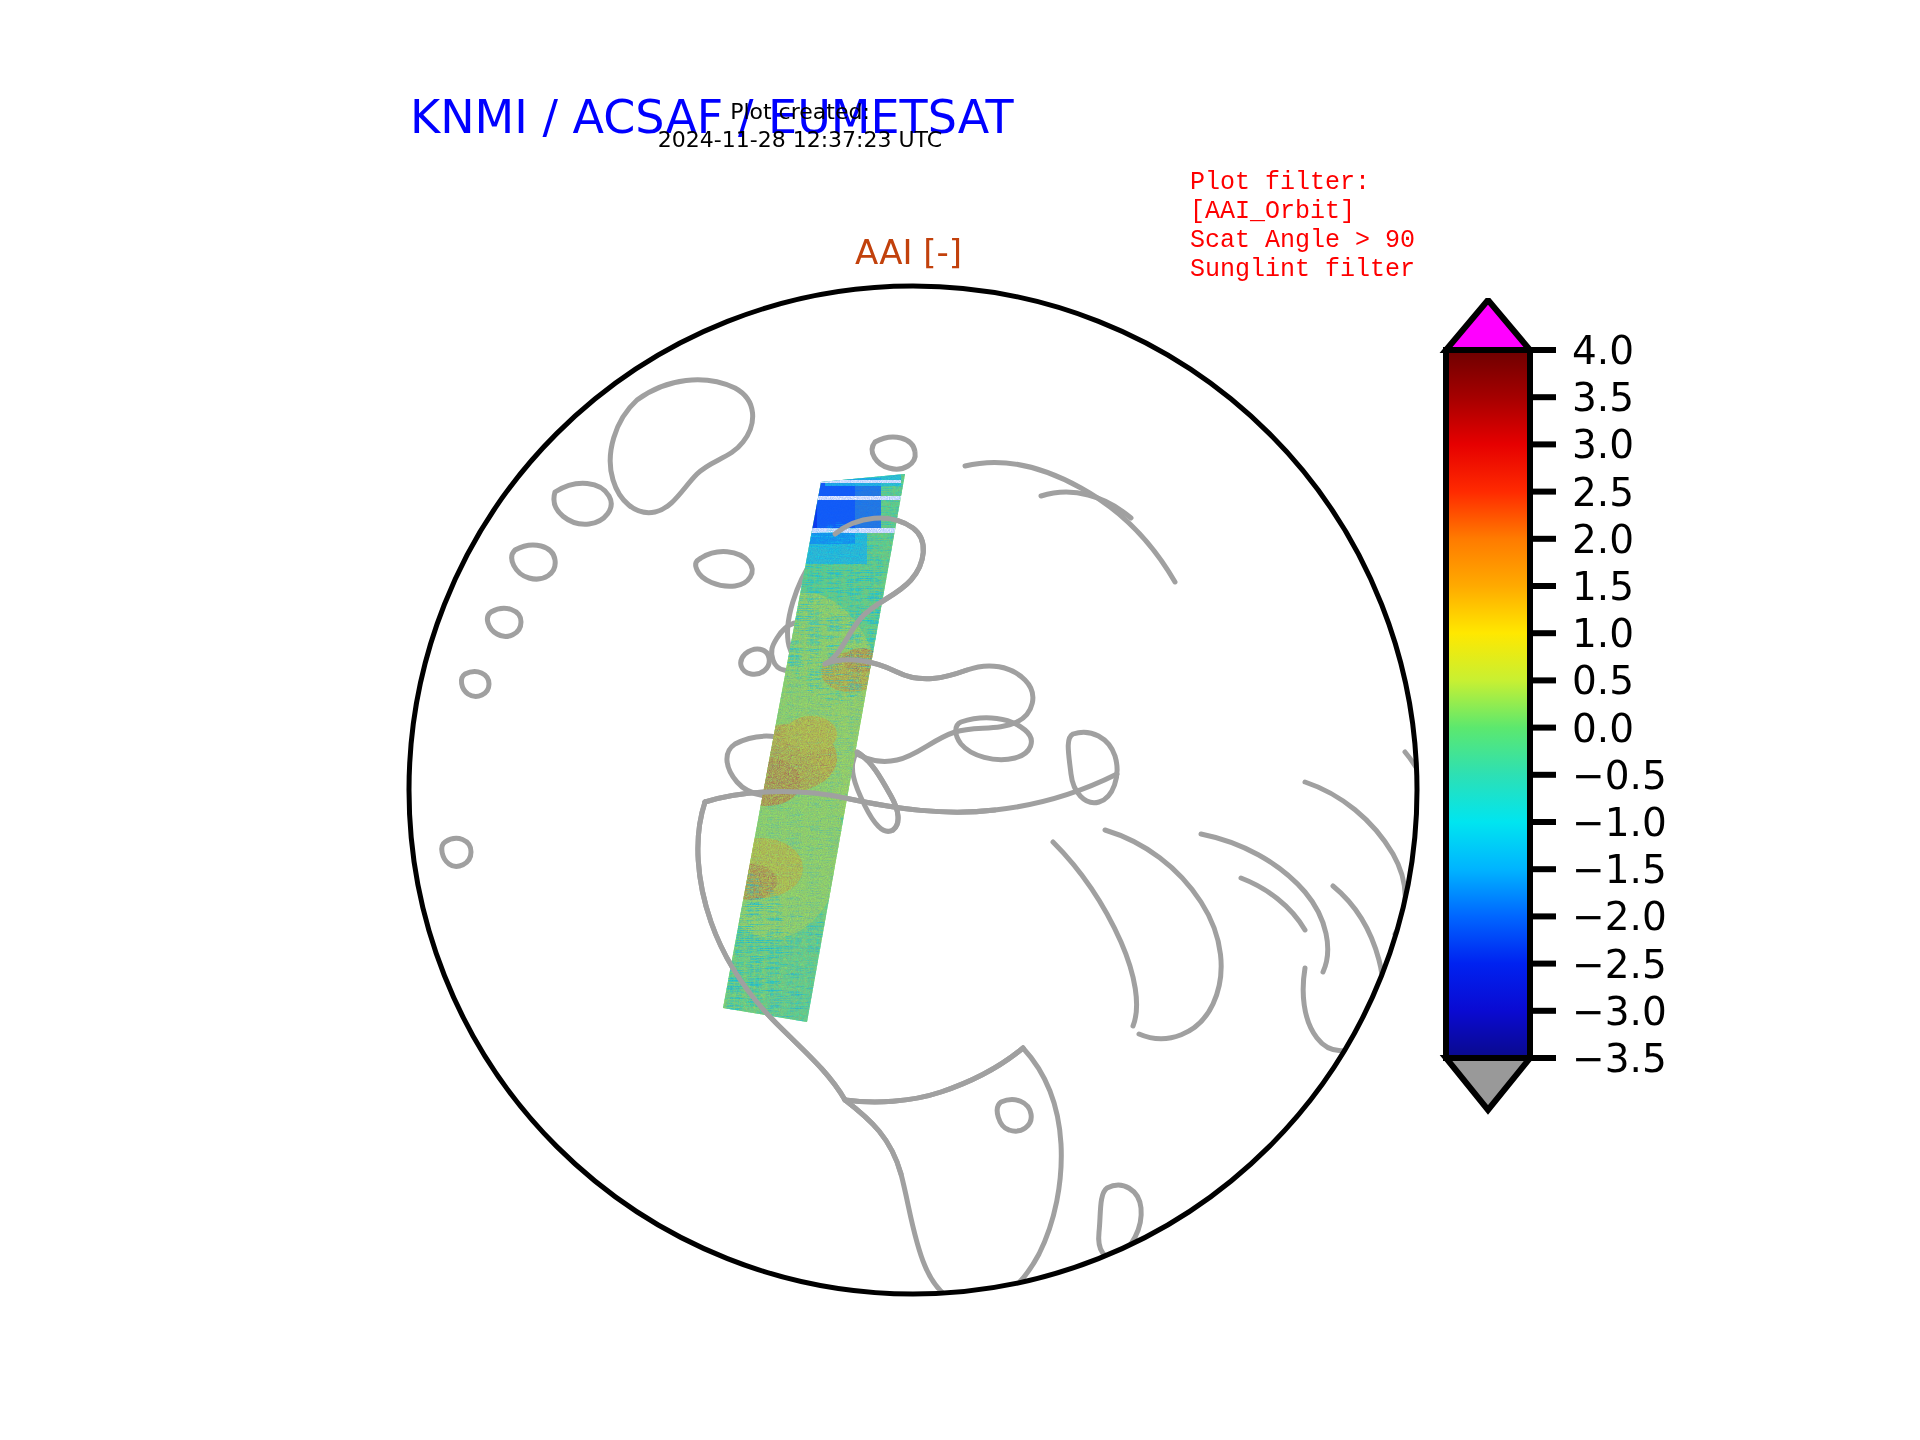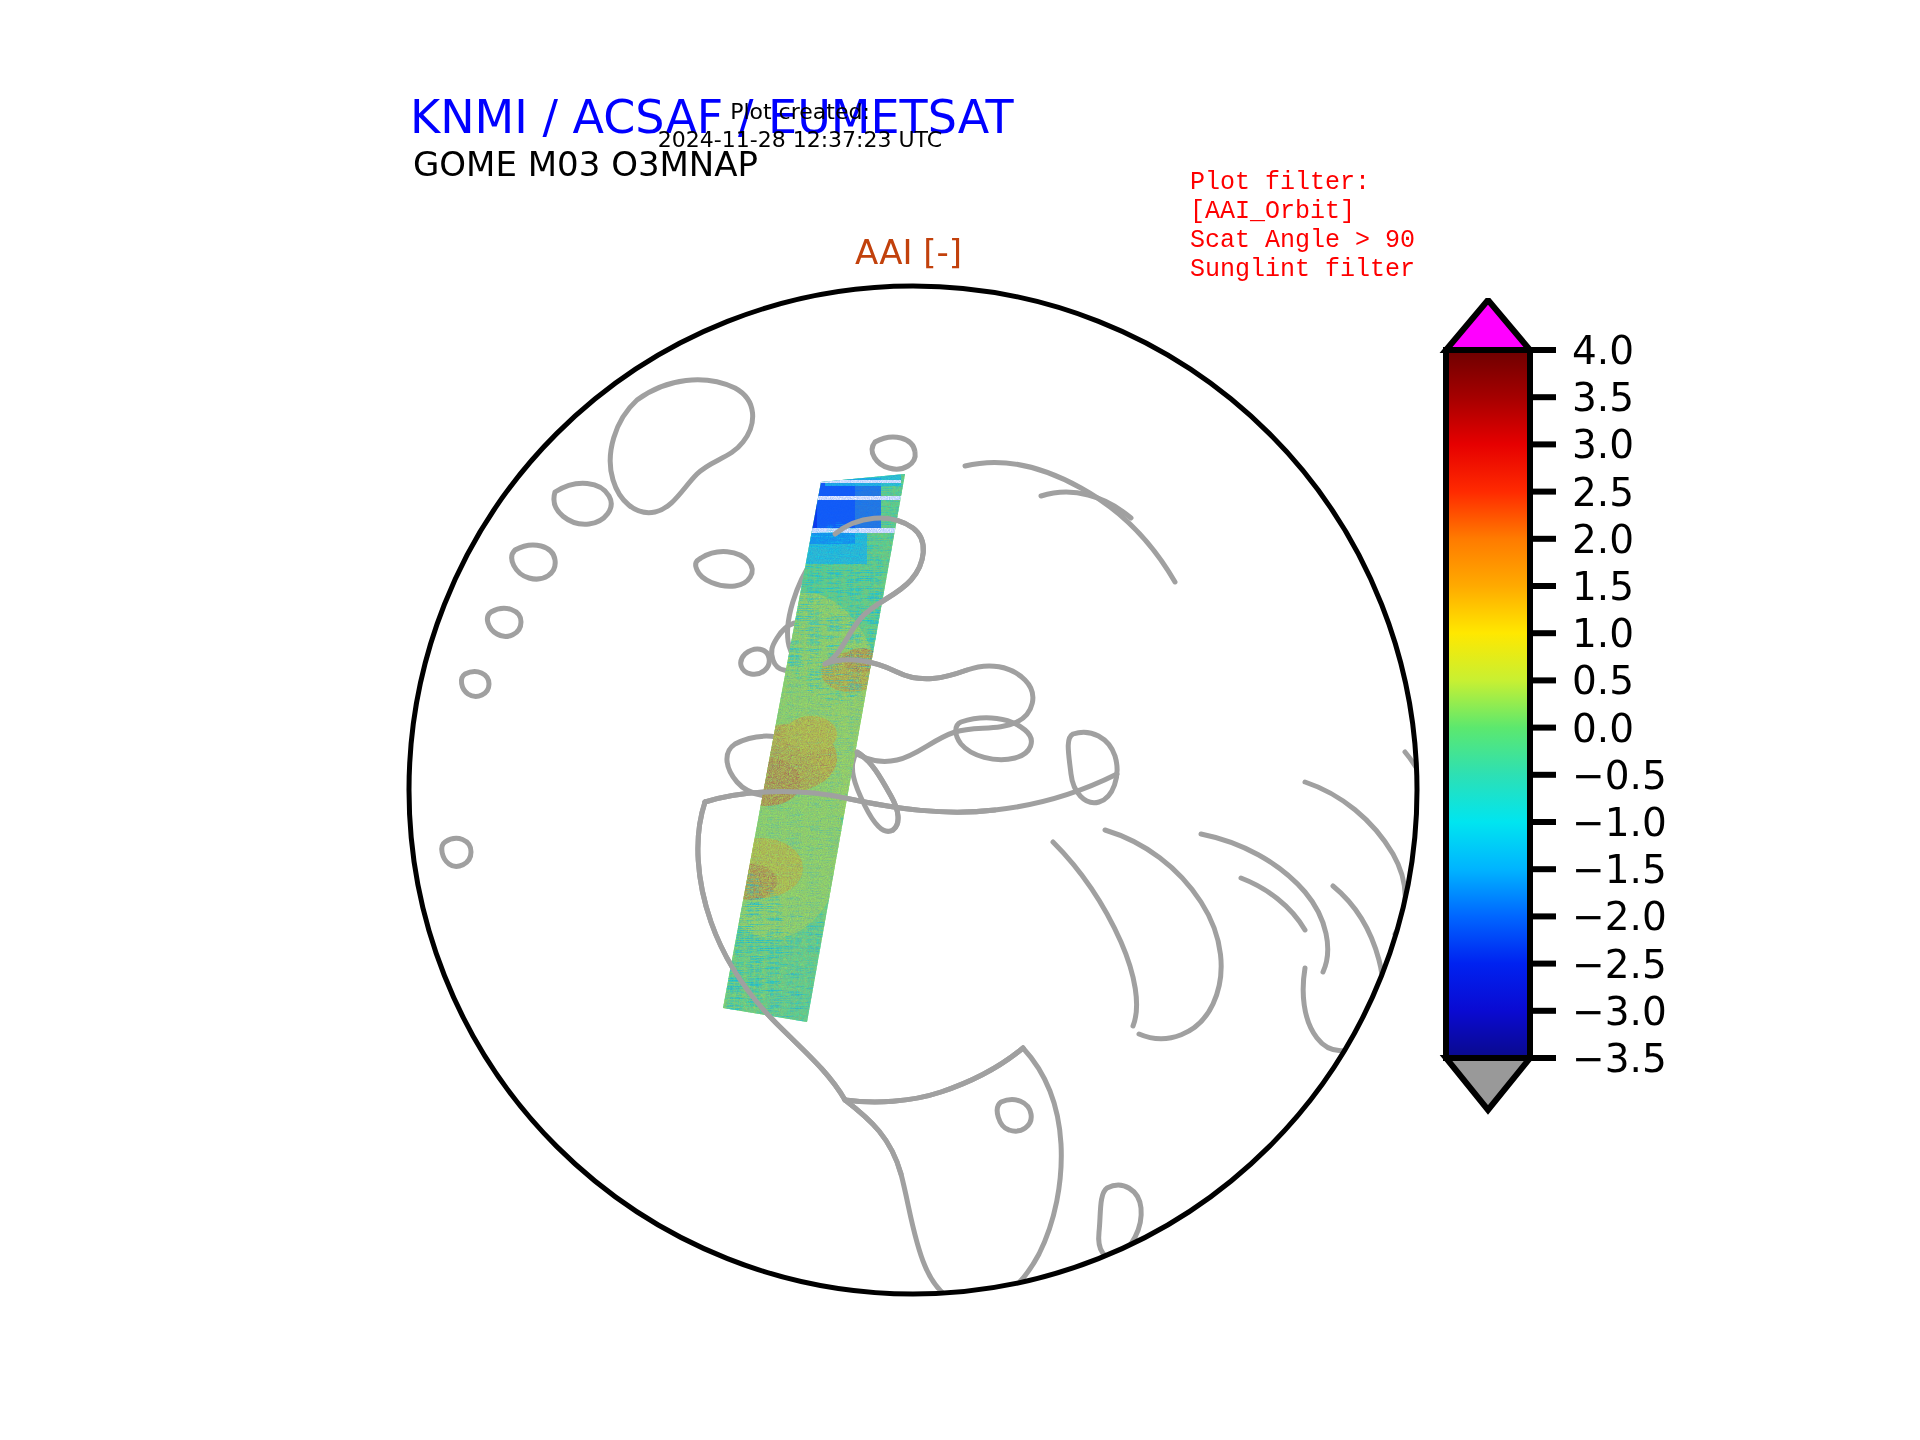--- a/index.html
+++ b/index.html
@@ -91,21 +91,20 @@
 <body>
 
 <div class="abs" id="org-title">KNMI / ACSAF / EUMETSAT</div>
 
 <div class="abs" id="plot-created-block">
   <div>Plot created:</div>
   <div>2024-11-28 12:37:23 UTC</div>
 </div>
 
 <div class="abs" id="instrument-block">
-  <div>GOME M03 O3MNAP</div>
 </div>
 
 <div class="abs" id="quantity-title">AAI [-]</div>
 
 <div class="abs" id="plot-filter-block">
   <div>Plot filter:</div>
   <div>[AAI_Orbit]</div>
   <div>Scat Angle &gt; 90</div>
   <div>Sunglint filter</div>
 </div>

